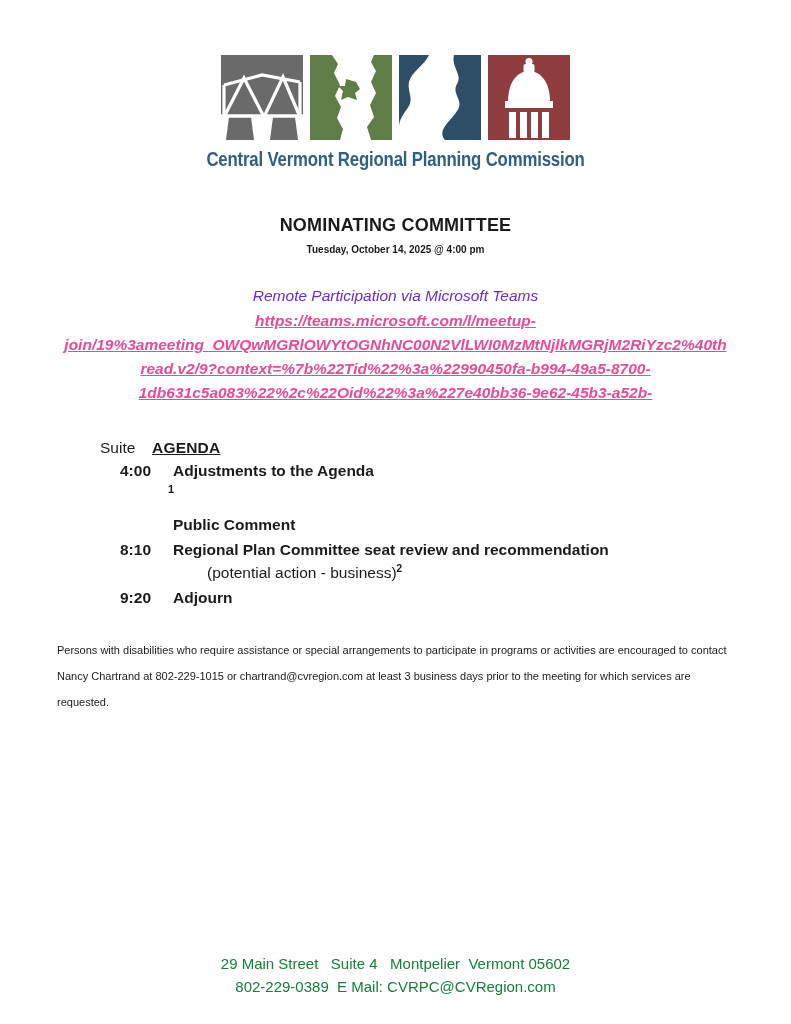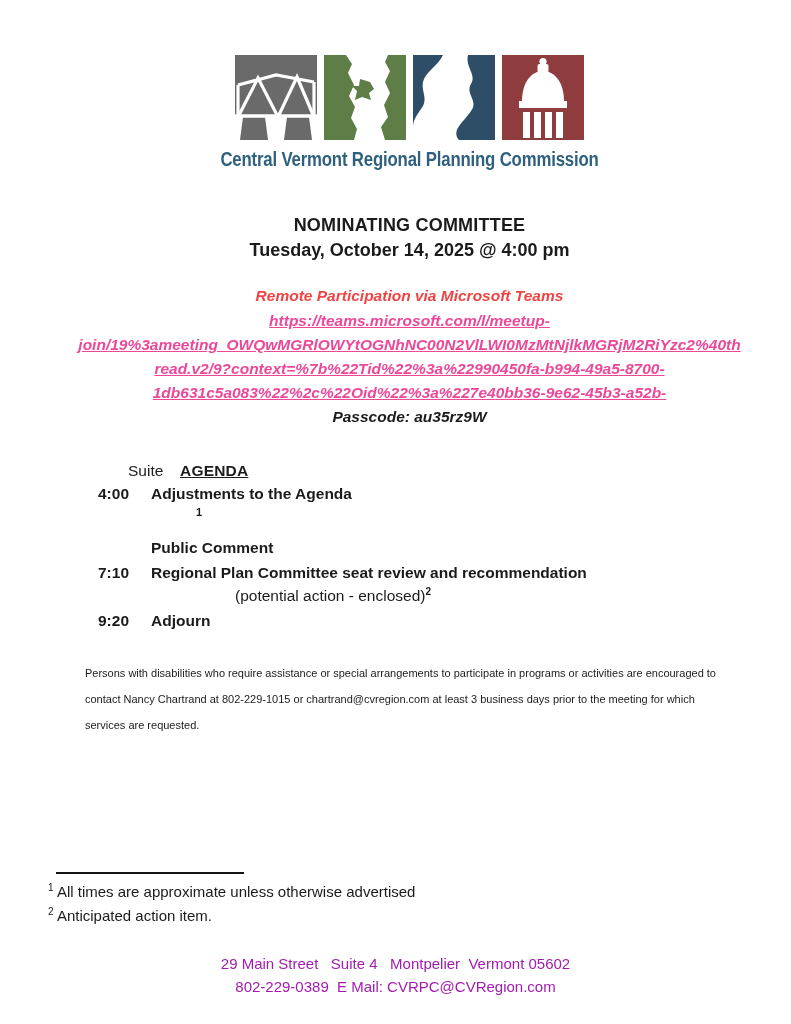--- a/index.html
+++ b/index.html
@@ -5,74 +5,73 @@
   * { margin:0; padding:0; box-sizing:border-box; }
   html,body { background:#ffffff; }
   .page {
     position:relative;
     width:791px; height:1024px;
     margin:0 auto;
     background:#ffffff;
     font-family:"Liberation Sans", sans-serif;
     color:#1b1b1b;
     overflow:hidden;
-    padding-left:28px;
   }
   
   .logo-section { padding-top:55px; text-align:center; }
   .logo-tiles { display:flex; justify-content:center; gap:7px; }
   .tile { width:82px; height:85px; display:block; }
   .logo-wordmark {
     margin-top:8px;
     font-size:19.5px; font-weight:bold; color:#2f617f;
     transform:scaleX(0.86); transform-origin:50% 50%;
     letter-spacing:-0.2px;
     white-space:nowrap;
   }
   
   .title-block { margin-top:42px; text-align:center; }
   .committee-title { font-size:18px; font-weight:bold; line-height:24px; letter-spacing:0.2px;text-align:center; }
-  .meeting-datetime { font-size:18px; font-weight:bold; line-height:22px; margin-top:2px; }
+  .meeting-datetime { font-size:10px; font-weight:bold; line-height:22px; margin-top:2px; }
   
   .remote-block { margin-top:24px; text-align:center; }
-  .remote-heading { font-size:15.5px; font-weight:bold; font-style:italic; color:#ef4444; line-height:22px; }
+  .remote-heading { font-size:15.5px; font-weight:normal; font-style:italic; color:#6d28d9; line-height:22px; }
   .teams-link { display:block; margin-top:2px; text-decoration:none; cursor:pointer; }
   .url-line {
     font-size:15.5px; font-weight:bold; font-style:italic;
     color:#ec4899; text-decoration:underline;
     line-height:24px; white-space:nowrap;
   }
   .meeting-id, .passcode { font-size:15.5px; font-weight:bold; font-style:italic; line-height:23px; }
   
   .agenda-section { margin-top:34px; font-size:15.5px; }
   .agenda-header { display:flex; margin-left:100px; }
   .page-label { width:52px; }
   .agenda-heading { font-weight:bold; text-decoration:underline; letter-spacing:0.2px; }
-  .agenda-row { display:flex; margin-left:70px; line-height:23px; margin-top:2px; }
+  .agenda-row { display:flex; margin-left:120px; line-height:23px; margin-top:2px; }
   .agenda-time { width:53px; font-weight:bold; flex:none; }
   .agenda-text { font-weight:bold; }
   .agenda-suffix { font-weight:normal; margin-left:5px; }
   sup.fn { font-size:10px; font-weight:bold; vertical-align:super; line-height:0; }
   .footnote-marker-row { margin-left:168px; font-size:11px; font-weight:bold; line-height:15px; }
   .row-gap { height:14px; }
   .agenda-subline { margin-left:207px; line-height:23px; font-weight:normal; }
   
   .access-paragraph {
     margin:28px 56px 0 57px;
     font-size:11px; line-height:26px;
     text-align:left;
   }
   
   .footnote-block { position:absolute; left:0; top:872px; width:100%; }
   .footnote-rule { margin-left:56px; width:188px; border-top:2.5px solid #141414; }
   .footnote-lines { margin-left:48px; margin-top:6px; font-size:15px; }
   .footnote-line { line-height:24px; }
   .footnote-line sup { font-size:10px; vertical-align:super; line-height:0; }
   
-  .footer { position:absolute; left:0; top:952px; width:100%; text-align:center; color:#a21caf; font-size:15px; }
+  .footer { position:absolute; left:0; top:952px; width:100%; text-align:center; color:#15803d; font-size:15px; }
   .footer-line { line-height:23px; white-space:pre-wrap; }
 </style>
 </head>
 <body>
 
 <div class="page">
 
   <div class="logo-section">
     <div class="logo-tiles">
 
@@ -122,21 +121,20 @@
   </div>
 
   <div class="remote-block">
     <div class="remote-heading">Remote Participation via Microsoft Teams</div>
     <a class="teams-link">
       <span class="url-line" style="display:block">https://teams.microsoft.com/l/meetup-</span>
       <span class="url-line" style="display:block">join/19%3ameeting_OWQwMGRlOWYtOGNhNC00N2VlLWI0MzMtNjlkMGRjM2RiYzc2%40th</span>
       <span class="url-line" style="display:block">read.v2/9?context=%7b%22Tid%22%3a%22990450fa-b994-49a5-8700-</span>
       <span class="url-line" style="display:block">1db631c5a083%22%2c%22Oid%22%3a%227e40bb36-9e62-45b3-a52b-</span>
     </a>
-    <div class="passcode">Passcode: au35rz9W</div>
   </div>
 
   <div class="agenda-section">
     <div class="agenda-header">
       <span class="page-label">Suite</span>
       <span class="agenda-heading">AGENDA</span>
     </div>
 
     <div class="agenda-row">
       <span class="agenda-time">4:00</span>
@@ -146,39 +144,32 @@
 
     <div class="row-gap"></div>
 
     <div class="agenda-row">
       <span class="agenda-time"></span>
       <span class="agenda-text">Public Comment</span>
     </div>
 
 
     <div class="agenda-row">
-      <span class="agenda-time">7:10</span>
+      <span class="agenda-time">8:10</span>
       <span class="agenda-text">Regional Plan Committee seat review and recommendation</span>
     </div>
-    <div class="agenda-subline"><span>(potential action - enclosed)</span><sup class="fn">2</sup></div>
+    <div class="agenda-subline"><span>(potential action - business)</span><sup class="fn">2</sup></div>
 
     <div class="agenda-row">
       <span class="agenda-time">9:20</span>
       <span class="agenda-text">Adjourn</span>
     </div>
   </div>
 
   <p class="access-paragraph">Persons with disabilities who require assistance or special arrangements to participate in programs or activities are encouraged to contact Nancy Chartrand at 802-229-1015 or chartrand@cvregion.com at least 3 business days prior to the meeting for which services are requested.</p>
 
-  <div class="footnote-block">
-    <div class="footnote-rule"></div>
-    <div class="footnote-lines">
-      <div class="footnote-line"><sup>1</sup><span> All times are approximate unless otherwise advertised</span></div>
-      <div class="footnote-line"><sup>2</sup><span> Anticipated action item.</span></div>
-    </div>
-  </div>
 
   <div class="footer">
     <div class="footer-line">29 Main Street   Suite 4   Montpelier  Vermont 05602</div>
     <div class="footer-line">802-229-0389  E Mail: CVRPC@CVRegion.com</div>
   </div>
 
 </div>
 
 </body></html>

